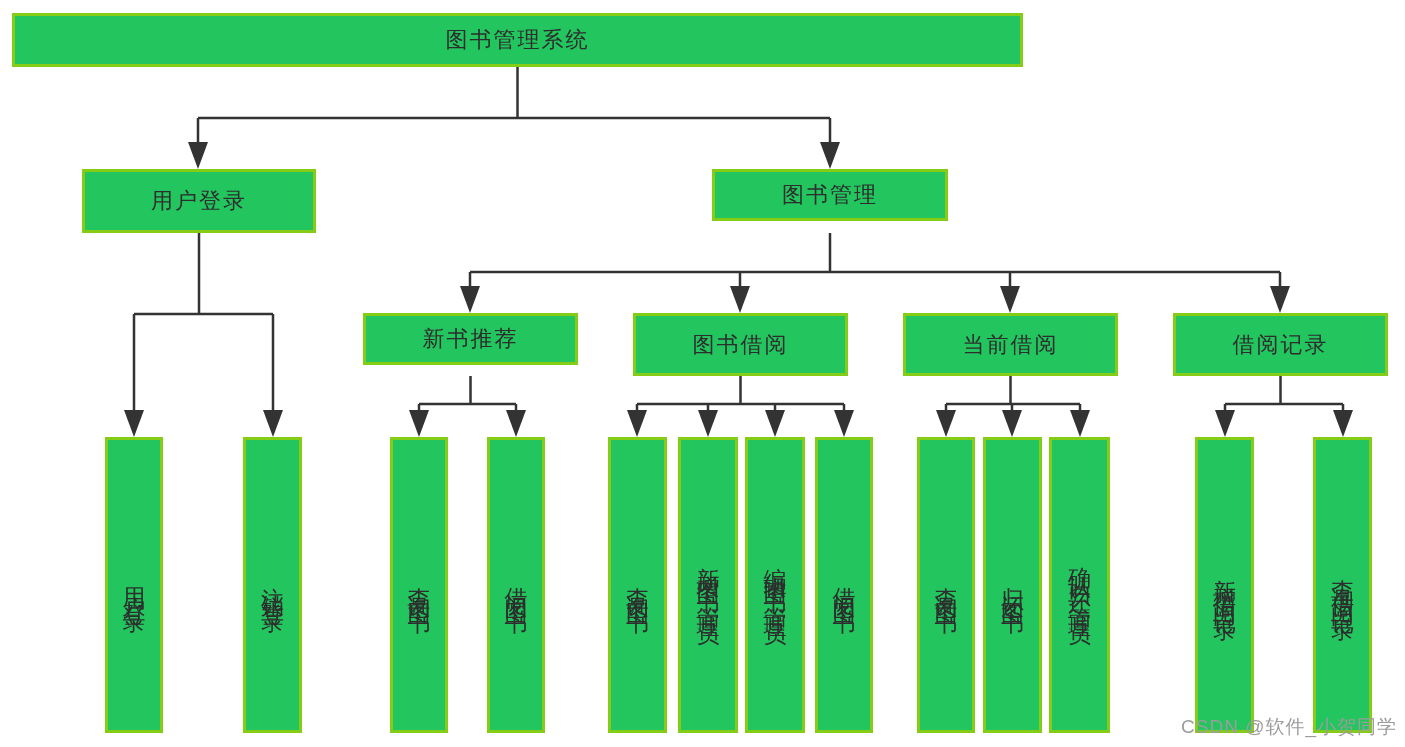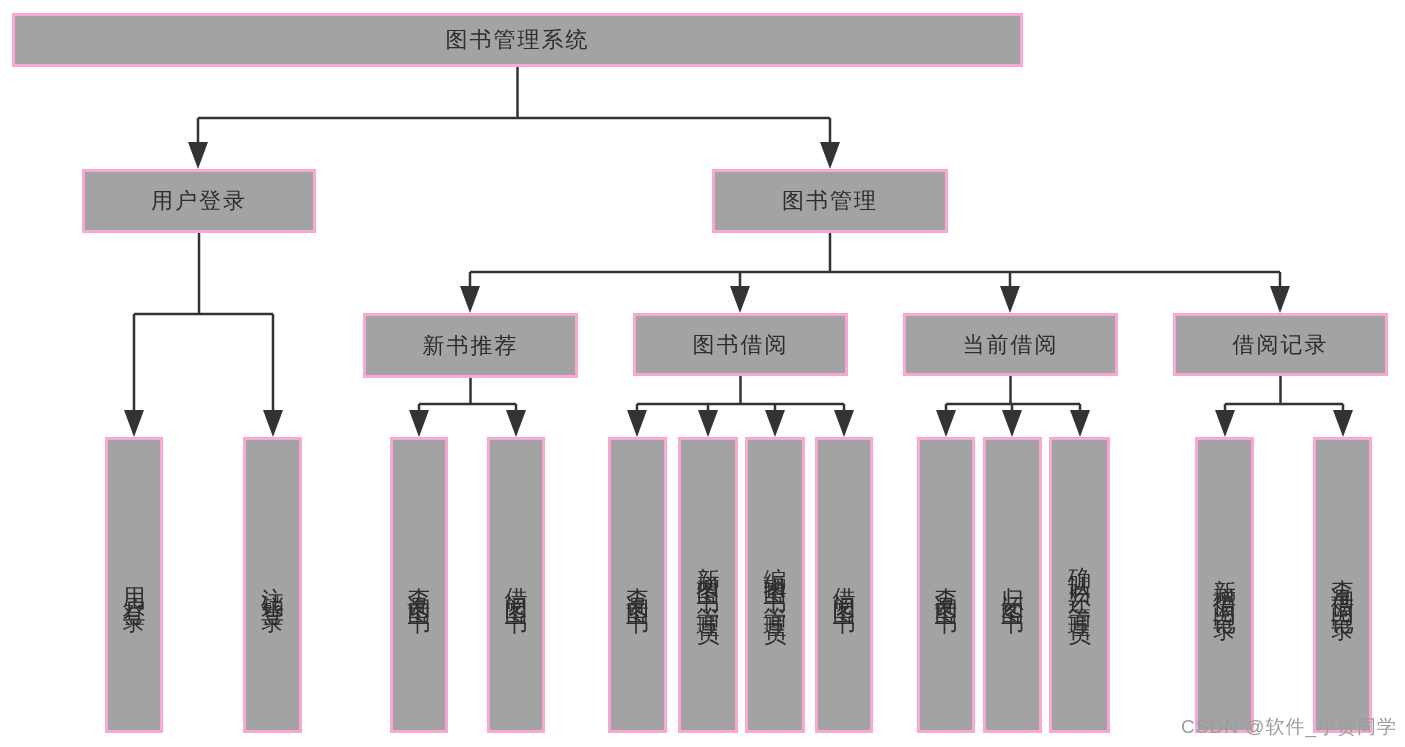--- a/index.html
+++ b/index.html
@@ -7,22 +7,22 @@
     position: relative;
     width: 1405px;
     height: 747px;
     background: #ffffff;
     font-family: "Liberation Sans", "DejaVu Sans", sans-serif;
     overflow: hidden;
   }
   svg.edges { position: absolute; left: 0; top: 0; width: 1405px; height: 747px; }
   .node {
     position: absolute;
-    background: #a3a3a3;
-    border: 3px solid #f9a8d4;
+    background: #22c55e;
+    border: 3px solid #84cc16;
     box-sizing: border-box;
     display: flex;
     align-items: center;
     justify-content: center;
     color: #2d2d2d;
     text-align: right;
   }
   .node.h { font-size: 22px; letter-spacing: 2px; white-space: nowrap; }
   .node.v span {
     writing-mode: vertical-rl;
@@ -80,25 +80,25 @@
     </g>
   </svg>
 
   <div class="node h" style="left:12px; top:13px; width:1011px; height:54px;">
     <span>图书管理系统</span>
   </div>
 
   <div class="node h" style="left:82px; top:169px; width:234px; height:64px;">
     <span>用户登录</span>
   </div>
-  <div class="node h" style="left:712px; top:169px; width:236px; height:64px;">
+  <div class="node h" style="left:712px; top:169px; width:236px; height:52px;">
     <span>图书管理</span>
   </div>
 
-  <div class="node h" style="left:363px; top:313px; width:215px; height:65px;">
+  <div class="node h" style="left:363px; top:313px; width:215px; height:52px;">
     <span>新书推荐</span>
   </div>
   <div class="node h" style="left:633px; top:313px; width:215px; height:63px;">
     <span>图书借阅</span>
   </div>
   <div class="node h" style="left:903px; top:313px; width:215px; height:63px;">
     <span>当前借阅</span>
   </div>
   <div class="node h" style="left:1173px; top:313px; width:215px; height:63px;">
     <span>借阅记录</span>

